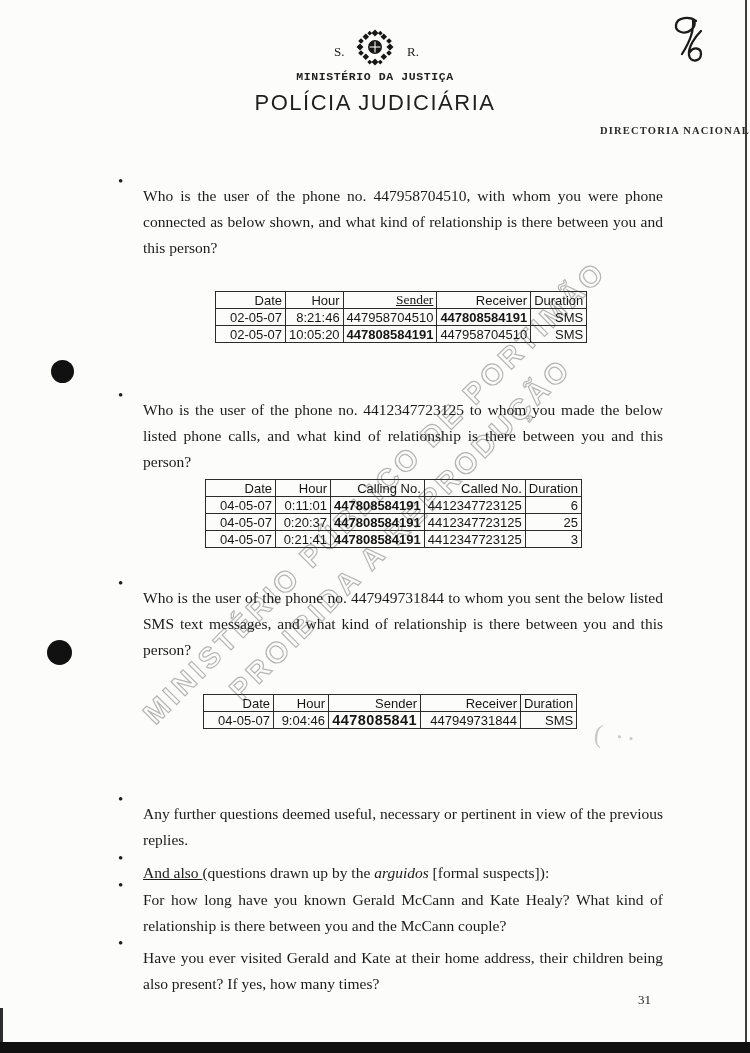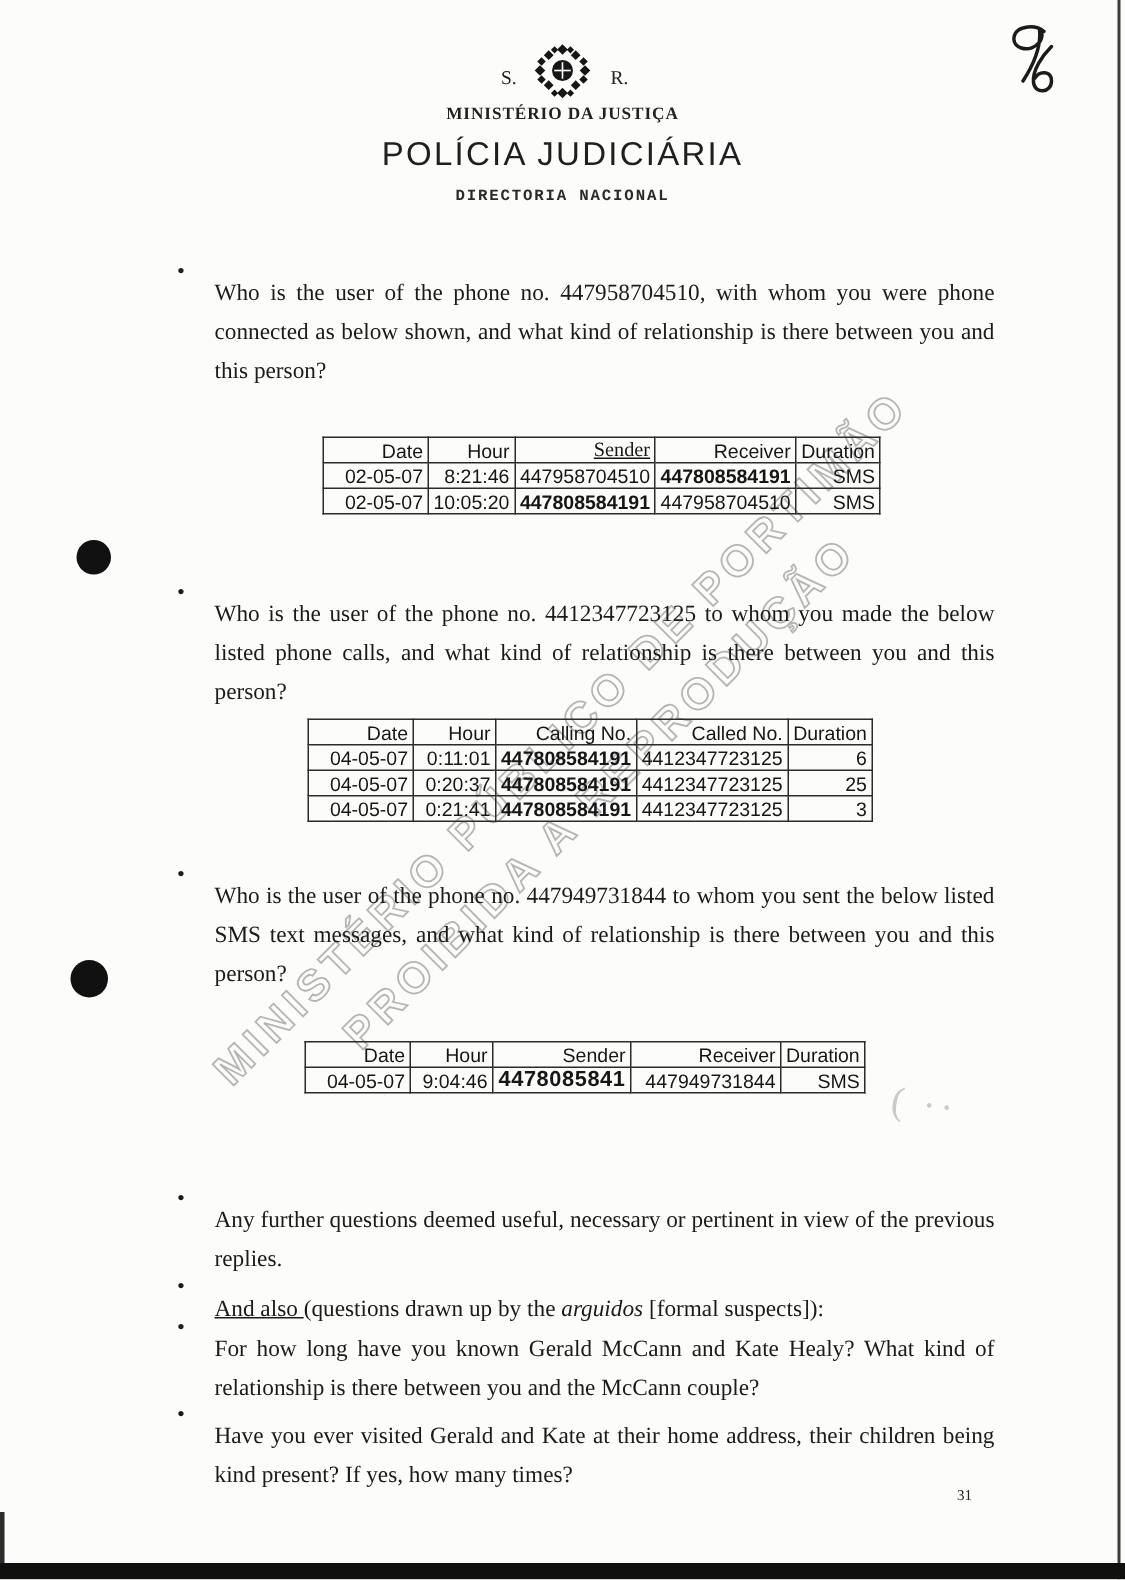--- a/index.html
+++ b/index.html
@@ -32,25 +32,25 @@
     -webkit-text-stroke:1.2px rgba(158,158,158,0.75);
   }
   .watermark .wm2{margin-left:78px;margin-top:8px;}
   
   .hdr{position:absolute;left:0;top:0;width:100%;text-align:center;z-index:2;}
   .hdr-initial{position:absolute;font-size:13px;font-family:"Liberation Serif",serif;color:#222;}
   .init-s{left:334px;top:44px;}
   .init-r{left:407px;top:44px;}
   .emblem{position:absolute;left:352px;top:28px;}
   .ministry{position:absolute;left:0;width:100%;top:70px;
-    font-family:Liberation Serif, serif;font-size:11.5px;font-weight:700;letter-spacing:.6px;color:#222;}
+    font-family:Liberation Mono, monospace;font-size:11.5px;font-weight:700;letter-spacing:.6px;color:#222;}
   .pj-title{position:absolute;left:0;width:100%;top:90px;text-align:center;
     font-family:"Liberation Sans",sans-serif;font-size:22px;font-weight:500;letter-spacing:1.5px;color:#1f1f1f;}
-  .directoria{position:absolute;left:0;width:100%;top:125px;text-align:center;
-    font-family:Liberation Mono, monospace;font-size:10.5px;font-weight:600;letter-spacing:1.2px;color:#2a2a2a;}
+  .directoria{position:absolute;left:0;width:100%;top:125px;text-align:right;
+    font-family:Liberation Serif, serif;font-size:10.5px;font-weight:600;letter-spacing:1.2px;color:#2a2a2a;}
   
   .bullet{position:absolute;left:118px;width:548px;display:flex;z-index:2;}
   .bullet .dot{width:25px;font-size:15px;line-height:26px;flex:0 0 25px;}
   .bullet .btxt{
     width:520px;font-size:15.5px;line-height:26px;text-align:justify;color:#1b1b1b;margin-top:15px;
   }
   .btxt .u{text-decoration:underline;font-family:Liberation Serif, serif;}
   .btxt .i{font-style:italic;}
   .b1{top:168px;} .b2{top:382px;} .b3{top:570px;}
   .b4{top:786px;} .b5{top:845px;} .b6{top:872px;} .b7{top:930px;}
@@ -64,21 +64,21 @@
   .ctab th,.ctab td{
     border:1.4px solid #2b2b2b;padding:0 3px;height:16px;overflow:hidden;
     white-space:nowrap;font-weight:400;text-align:right;background:transparent;
   }
   .ctab td:nth-child(2),.ctab td:nth-child(3),.ctab td:nth-child(4){text-align:right;}
   .ctab.num-dur td:nth-child(5){text-align:right;}
   .ctab td.b{font-weight:700;}
   .ctab td.big{font-weight:700;font-size:14.5px;letter-spacing:.4px;}
   .t1 th:nth-child(3){font-family:"Liberation Serif",serif;text-decoration:underline;font-size:13.5px;}
   
-  .page-num{position:absolute;left:638px;top:992px;font-size:10px;color:#222;z-index:2;}
+  .page-num{position:absolute;left:638px;top:992px;font-size:13px;color:#222;z-index:2;}
 </style>
 </head>
 <body>
 
 <div class="page">
 
   <div class="watermark">
     <div class="wm1">MINISTÉRIO PÚBLICO DE PORTIMÃO</div>
     <div class="wm2">PROIBIDA A REPRODUÇÃO</div>
   </div>
@@ -259,21 +259,21 @@
     <div class="btxt"><span class="u">And also </span><span>(questions drawn up by the </span><span class="i">arguidos</span><span> [formal suspects]):</span></div>
   </div>
 
   <div class="bullet b6">
     <span class="dot">•</span>
     <div class="btxt"><span>For how long have you known Gerald McCann and Kate Healy? What kind of relationship is there between you and the McCann couple?</span></div>
   </div>
 
   <div class="bullet b7">
     <span class="dot">•</span>
-    <div class="btxt"><span>Have you ever visited Gerald and Kate at their home address, their children being kind present? If yes, how many times?</span></div>
+    <div class="btxt"><span>Have you ever visited Gerald and Kate at their home address, their children being also present? If yes, how many times?</span></div>
   </div>
 
   <div class="page-num">31</div>
 
   <div class="hole-punch hp1"></div>
   <div class="hole-punch hp2"></div>
   <div class="edge-right"></div>
   <div class="edge-bottom"></div>
   <div class="edge-left-nub"></div>
 

